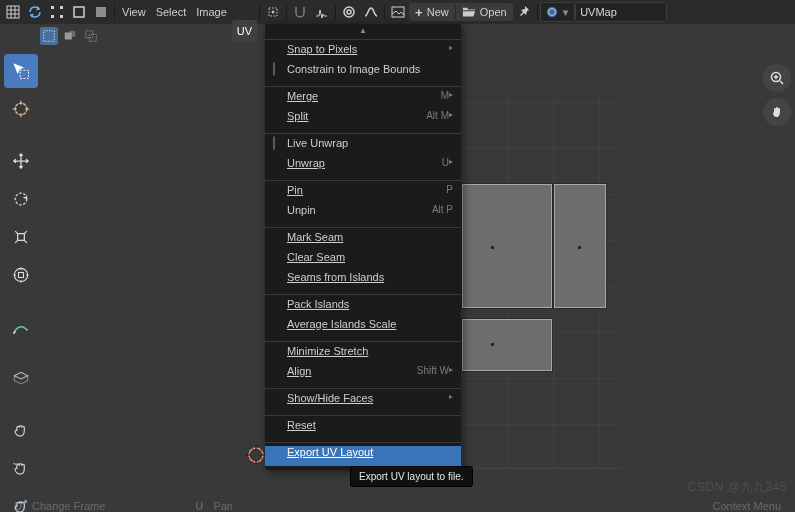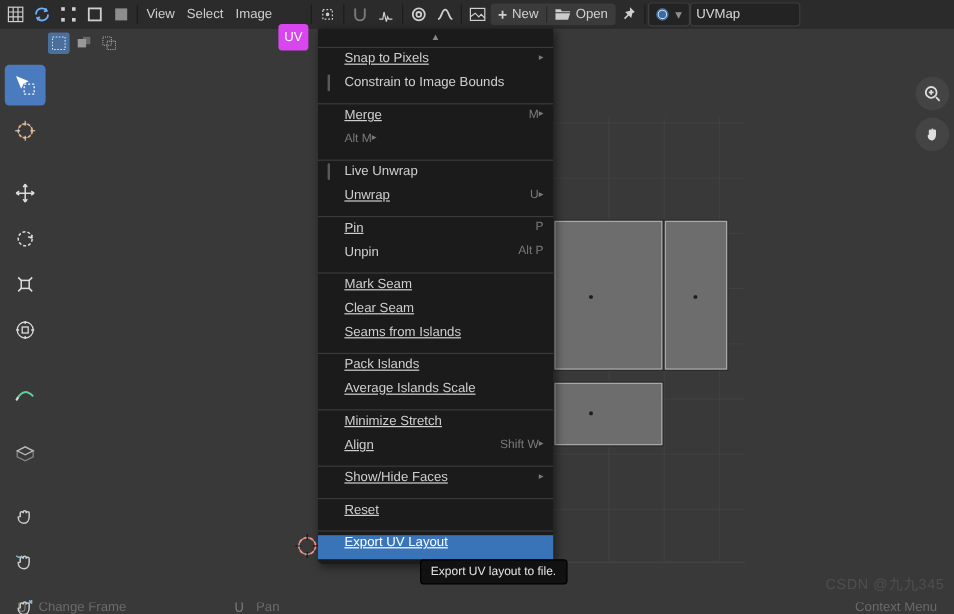--- a/index.html
+++ b/index.html
@@ -1,21 +1,21 @@
 <!DOCTYPE html>
 <html><head>
 <meta charset="utf-8">
 <style>
   * { box-sizing: border-box; margin: 0; padding: 0; font-family: -apple-system, BlinkMacSystemFont, "Segoe UI", sans-serif; font-size: 11px; user-select: none; }
   body { width: 795px; height: 512px; background: #393939; color: #d8d8d8; overflow: hidden; position: relative; }
 
   .header { height: 24px; background: #2b2b2b; display: flex; align-items: center; padding: 0 2px; gap: 0; position: relative; z-index: 5; text-align: right; }
   .hdr-btn { height: 22px; display: flex; align-items: center; justify-content: center; padding: 0 5px; color: #cfcfcf; border-radius: 3px; }
   .hdr-btn.icon { width: 22px; padding: 0; }
-  .hdr-btn.active { background: #d946ef; color: #fff; margin-top: 37px; }
+  .hdr-btn.active { background: #404040; color: #fff; margin-top: 37px; }
   .hdr-btn svg { width: 16px; height: 16px; }
   .sep-v { width: 1px; height: 16px; background: #1c1c1c; margin: 0 2px; }
   .new-open { display: flex; align-items: center; background: #3b3b3b; border-radius: 3px; }
   .new-open .seg { padding: 2px 6px; display:flex; align-items:center; gap:4px; color:#d0d0d0;}
   .drop { display:flex; align-items:center; background:#232323; border:1px solid #3d3d3d; border-radius:3px; height:20px; padding:0 6px 0 4px; gap:4px; }
 
   .subheader { height: 24px; background: #393939; display:flex; align-items:center; padding-left: 40px; gap:3px;}
   .sub-btn { width: 18px; height: 18px; display:flex; align-items:center; justify-content:center; border-radius:2px;}
   .sub-btn.on { background:#4a6f9a; }
 
@@ -319,20 +319,21 @@
     </div>
   <div class="msep"></div>
   <div class="mi">
       <span class="chk"></span>
       <span class="lbl"><span class="u">Merge</span></span>
       <span class="sc">M</span>
       <span class="sub">▸</span>
     </div>
   <div class="mi">
       <span class="chk"></span>
+      <span class="lbl"><span class="u">Split</span></span>
       <span class="sc">Alt M</span>
       <span class="sub">▸</span>
     </div>
   <div class="msep"></div>
   <div class="mi">
       <span class="chk"><span class="chkbox"></span></span>
       <span class="lbl">Live Unwrap</span>
     </div>
   <div class="mi">
       <span class="chk"></span>

